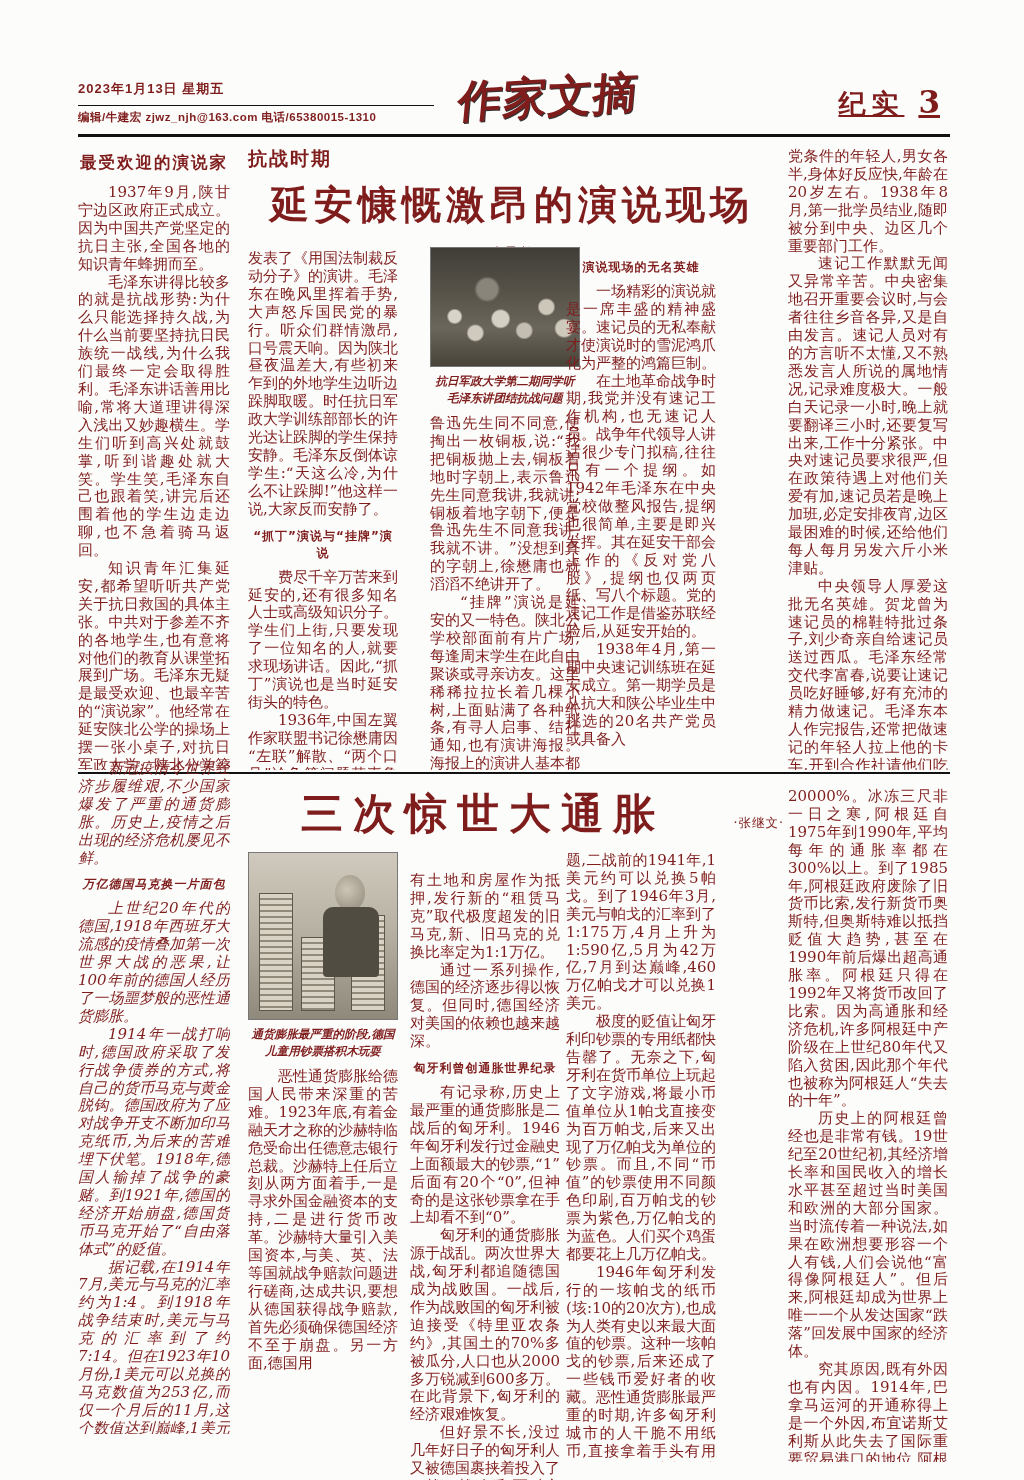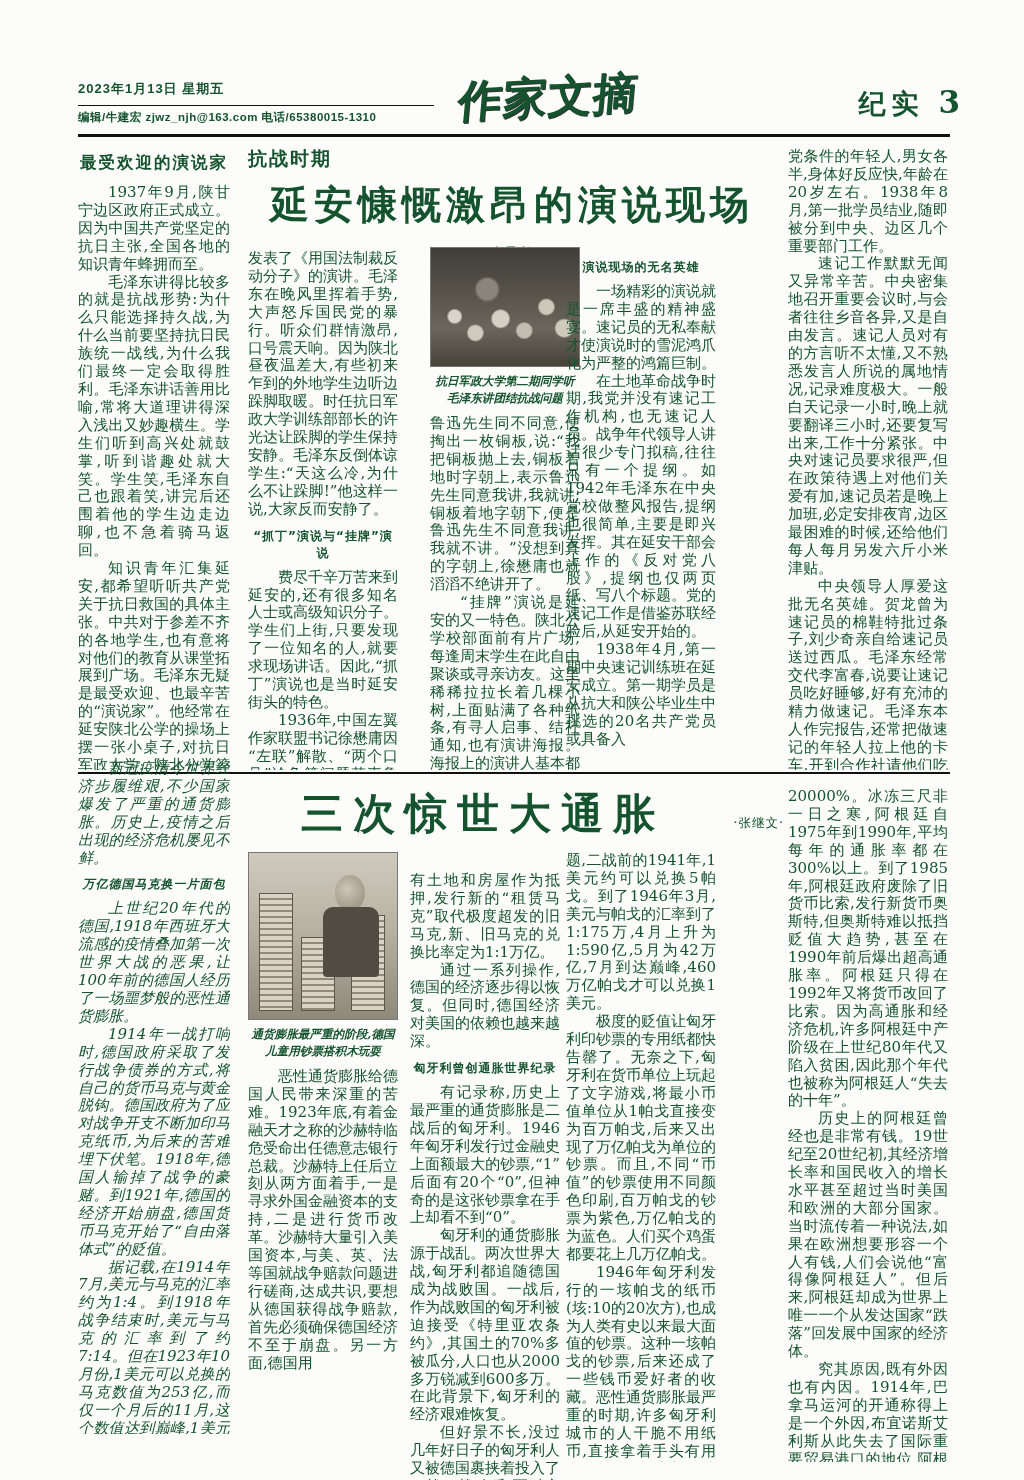--- a/index.html
+++ b/index.html
@@ -1,34 +1,34 @@
 <!DOCTYPE html>
 <html lang="zh"><head>
 <meta charset="utf-8">
 <style>
   * { margin:0; padding:0; box-sizing:border-box; }
   html,body { background:#e9e8e5; }
   .page {
     position:relative; width:1024px; height:1480px; margin:0 auto;
-    background:#fcfcfa; color:#14532d; overflow:hidden;
+    background:#fcfcfa; color:#7f1d1d; overflow:hidden;
     font-family:"DejaVu Serif","Liberation Serif",serif;
   }
   
   .date-block { position:absolute; left:78px; top:80px; width:356px;
     font-size:13px; font-weight:bold; letter-spacing:1px;
     border-bottom:1.5px solid #111; padding-bottom:7px;
     font-family:"Liberation Sans","DejaVu Sans",sans-serif; }
   .editor-line { position:absolute; left:78px; top:110px; width:420px;
     font-size:11.5px; font-weight:bold; letter-spacing:.5px;
     font-family:"Liberation Sans","DejaVu Sans",sans-serif; }
   .masthead { position:absolute; left:448px; top:68px; width:200px;
     font-size:44px; font-weight:bold; text-align:center;
     transform:rotate(-3deg) skewX(-8deg);
     text-shadow:1px 1px 0 #333; letter-spacing:1px; }
-  .page-label { position:absolute; right:64px; top:84px; display:flex; align-items:baseline; gap:14px; }
+  .page-label { position:absolute; right:84px; top:84px; display:flex; align-items:baseline; gap:14px;text-decoration:underline; }
   .section-label { font-size:27px; font-weight:bold; letter-spacing:6px; }
   .page-number { font-size:31px; font-weight:bold; }
   .header-rule { position:absolute; left:78px; top:134px; width:872px; height:3px; background:#111; }
 
   
   .col { position:absolute; overflow:hidden; }
   .para { font-size:15px; line-height:17.9px; text-align:justify; text-indent:2em; }
   .para.cont { text-indent:0; }
   .subhead { font-size:12px; font-weight:bold; text-align:center; margin:9px 0 7px;
     letter-spacing:1px; font-family:"DejaVu Sans","Liberation Sans",sans-serif; }

